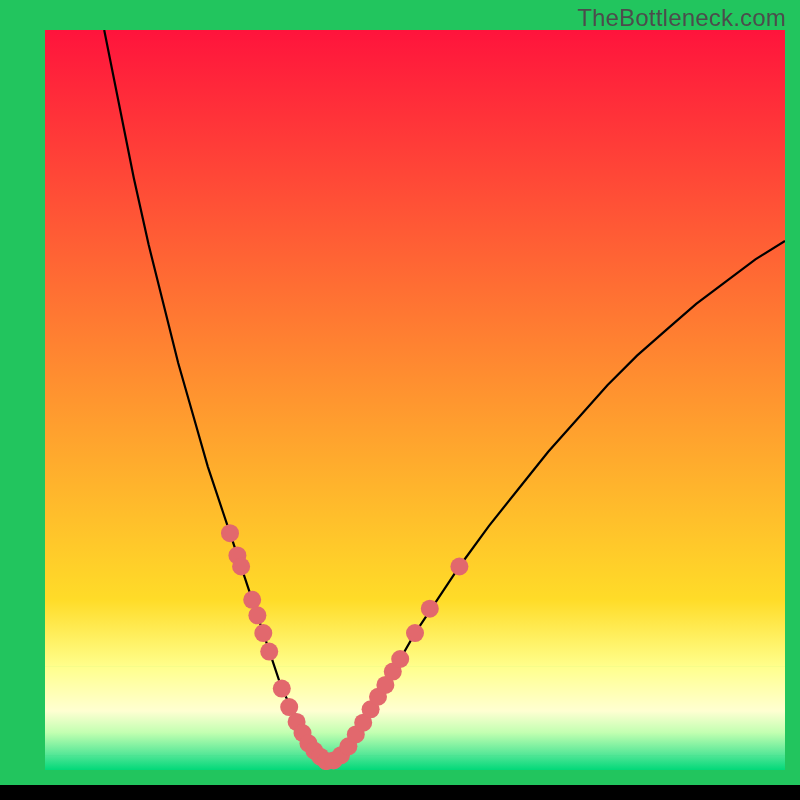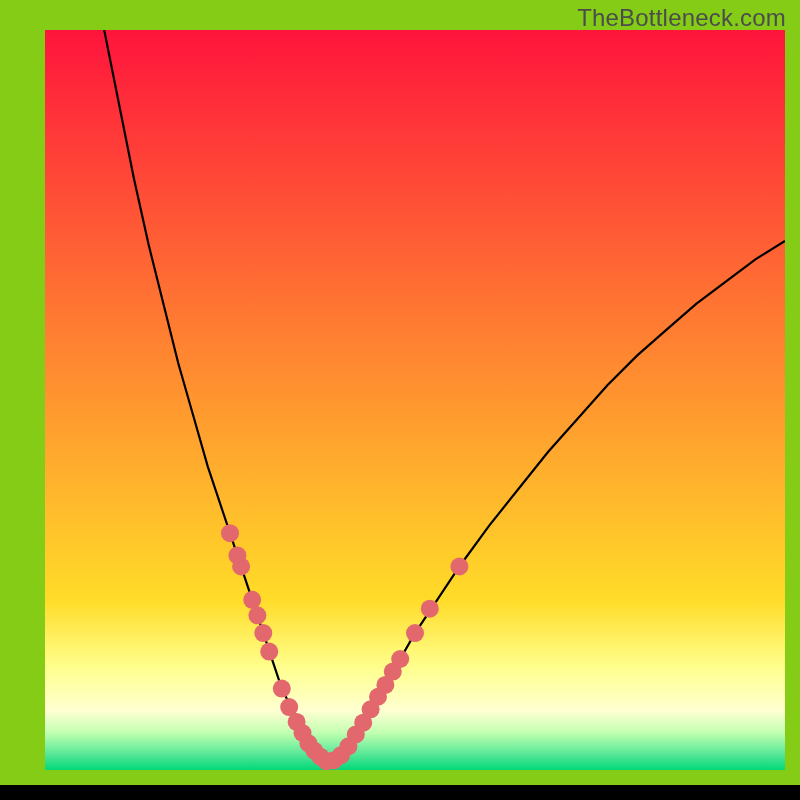--- a/index.html
+++ b/index.html
@@ -7,21 +7,21 @@
     padding: 0;
     width: 800px;
     height: 800px;
     background: #000;
     font-family: Arial, Helvetica, sans-serif;
   }
   .frame {
     position: relative;
     width: 800px;
     height: 785px;
-    background: #84cc16;
+    background: #22c55e;
   }
   .plot {
     position: absolute;
     left: 45px;
     top: 30px;
     width: 740px;
     height: 740px;
     overflow: hidden;
   }
   .watermark {

